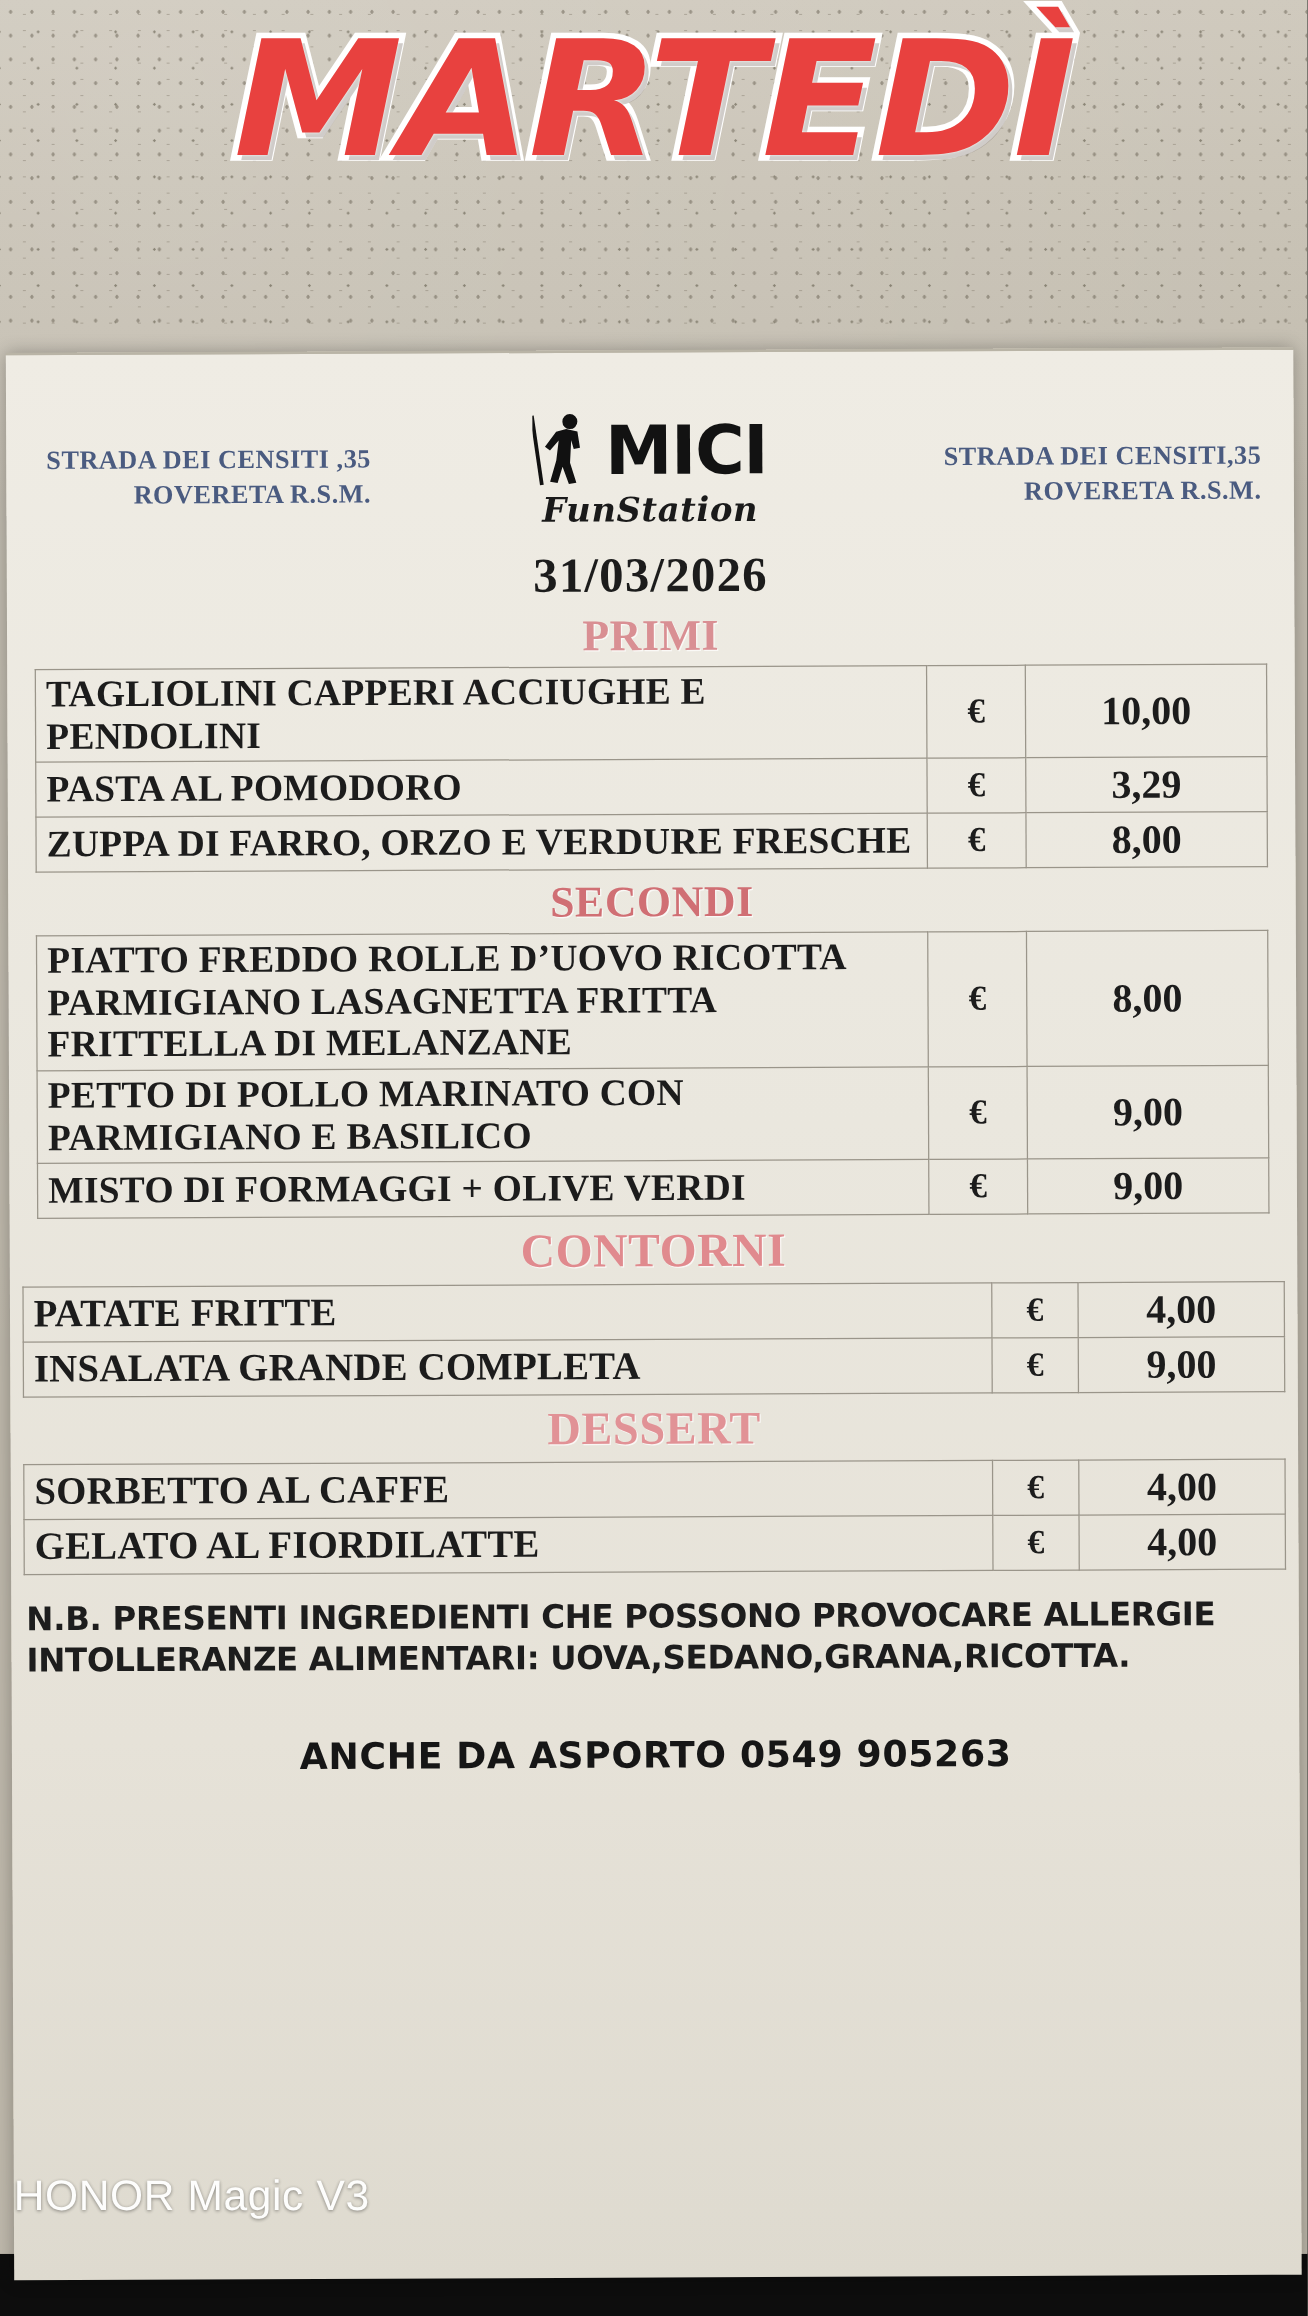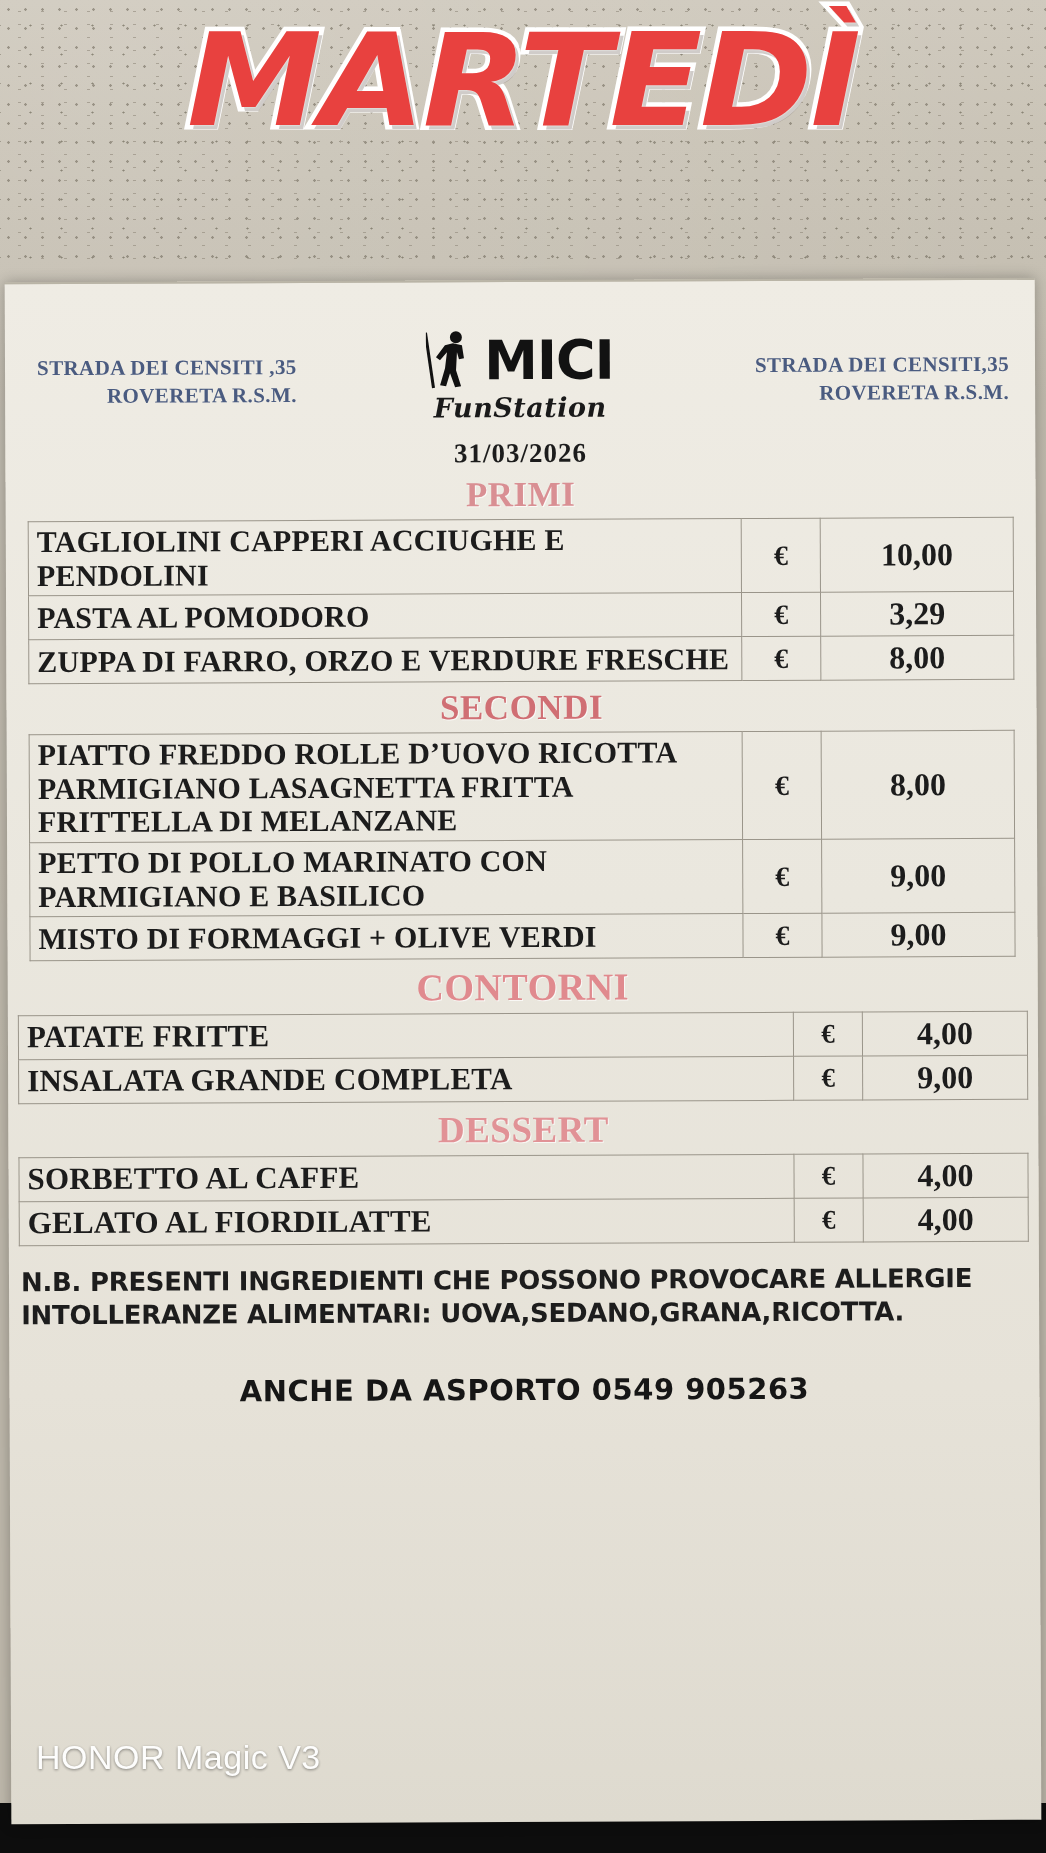--- a/index.html
+++ b/index.html
@@ -137,21 +137,21 @@
     letter-spacing: .5px;
   }
 
   .datewrap {
     text-align: center;
     margin-top: 6px;
   }
   .date {
     font-family: "Liberation Serif", serif;
     font-weight: bold;
-    font-size: 27px;
+    font-size: 39px;
     color: #1c1c1c;
     letter-spacing: 1px;
   }
 
   .sect {
     text-align: center;
     font-family: "Liberation Serif", serif;
     font-weight: bold;
     font-size: 35px;
     letter-spacing: .5px;
@@ -223,21 +223,21 @@
     font-family: "DejaVu Sans", sans-serif;
     font-weight: bold;
     font-size: 29px;
     letter-spacing: .5px;
     color: #161616;
   }
 
   
   #watermark {
     position: absolute;
-    left: 36px;
+    left: 11px;
     bottom: 26px;
     font-family: "Liberation Sans", sans-serif;
     font-size: 34px;
     color: #ffffff;
     opacity: .95;
     letter-spacing: .5px;
     text-shadow: 0 1px 3px rgba(0,0,0,.45);
   }
 </style>
 </head>

